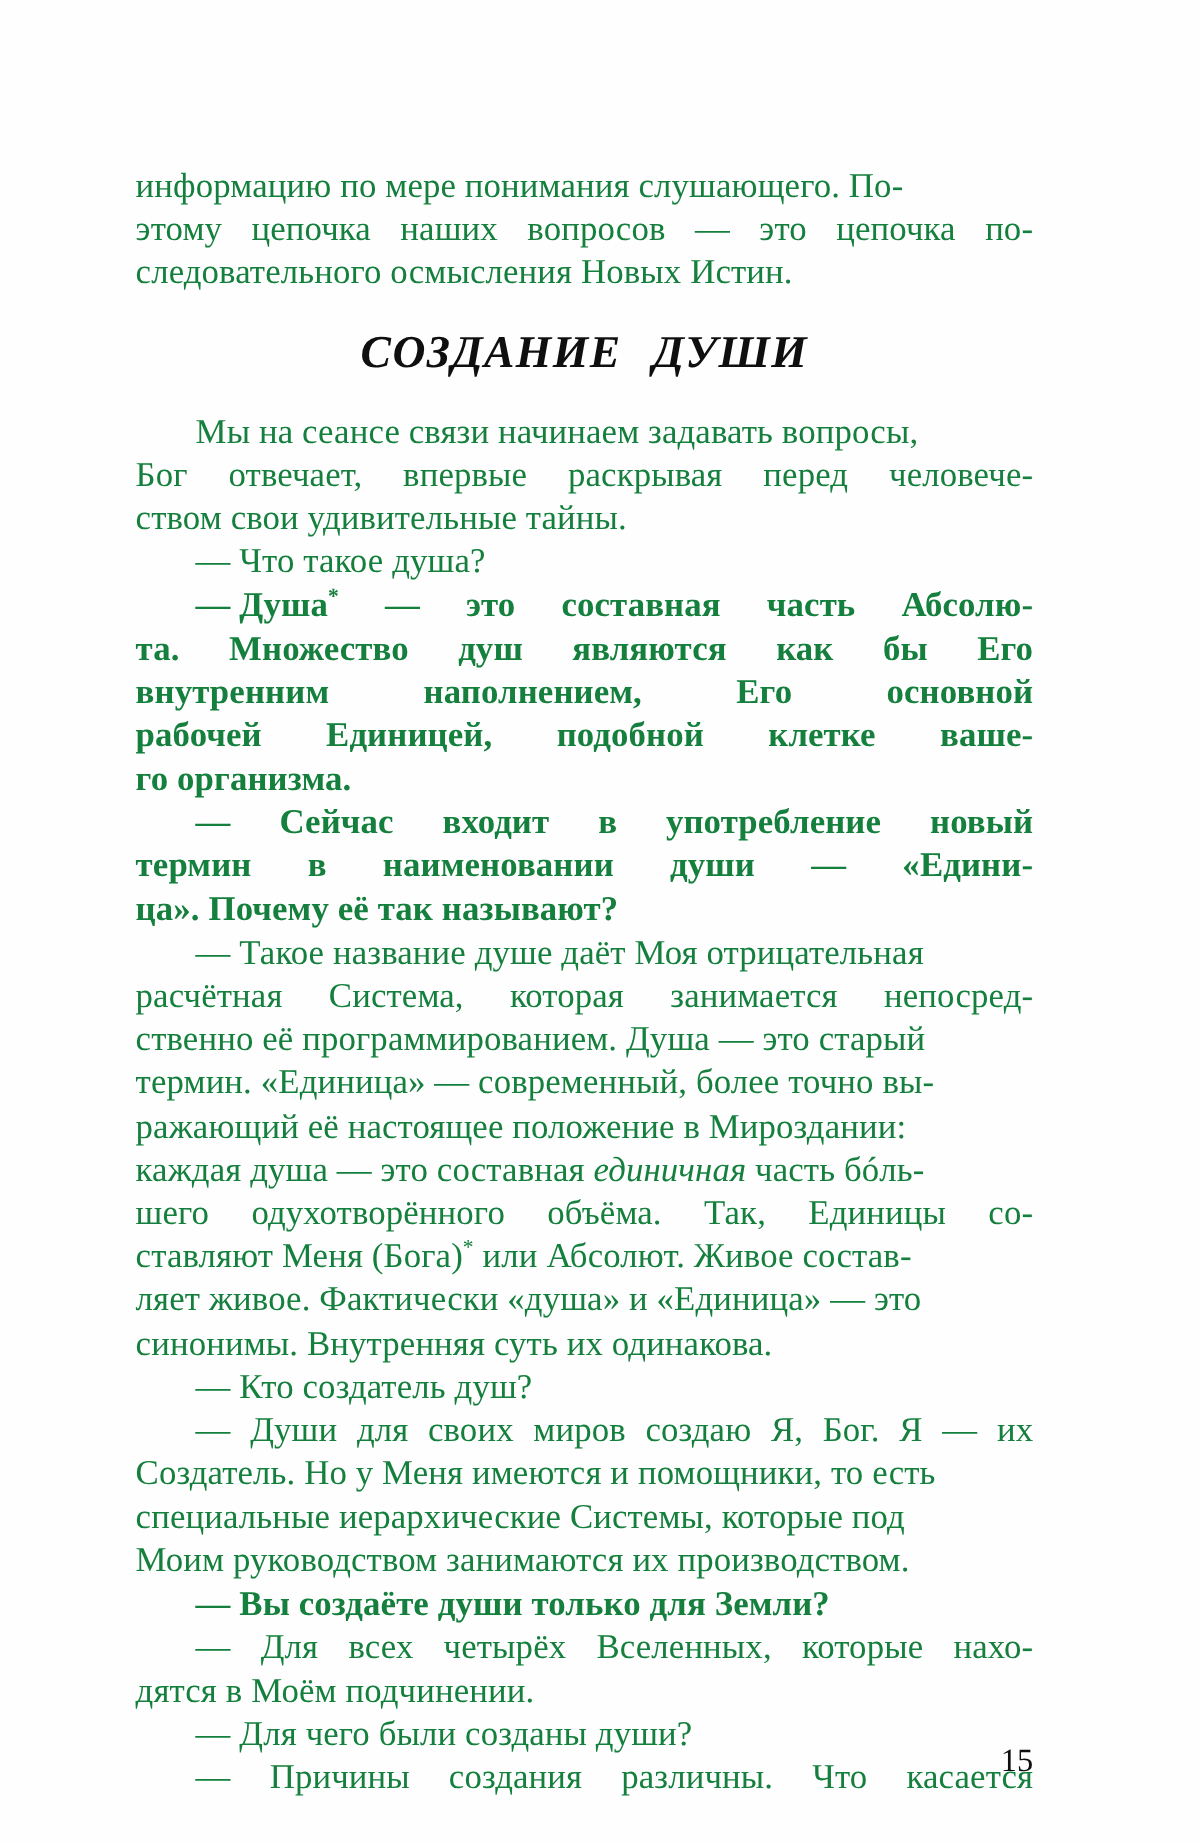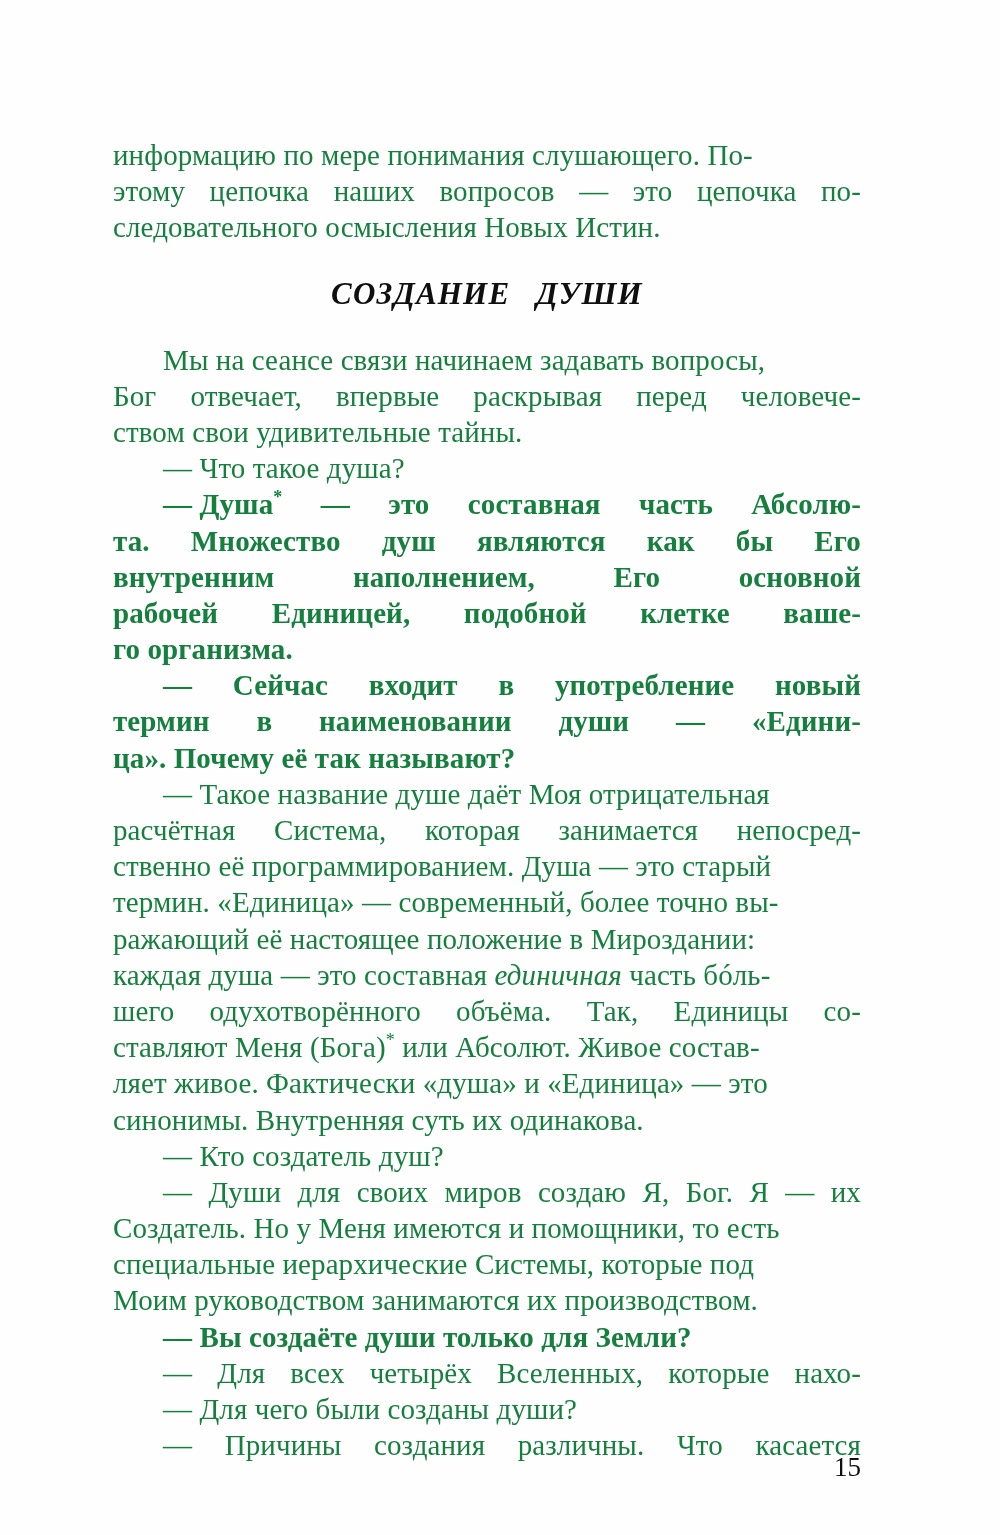--- a/index.html
+++ b/index.html
@@ -63,21 +63,21 @@
   }
   .line.just.indent {
     padding-left: 50px;
   }
 
   .heading {
     display: block;
     text-align: center;
     font-weight: bold;
     font-style: italic;
-    font-size: 31px;
+    font-size: 38px;
     letter-spacing: 1.2px;
     color: #100f0f;
     margin-top: 26px;
     margin-bottom: 26px;
     height: 44px;
     line-height: 44px;
   }
   .heading .gap {
     display: inline-block;
     width: 26px;
@@ -253,20 +253,21 @@
     <div>
       <span class="line just indent">
           <span class="w">—</span>
           <span class="w">Для</span>
           <span class="w">всех</span>
           <span class="w">четырёх</span>
           <span class="w">Вселенных,</span>
           <span class="w">которые</span>
           <span class="w">нахо-</span>
         </span>
+      <span class="line">дятся в Моём подчинении.</span>
     </div>
 
     <div>
       <span class="line indent">— Для чего были созданы души?</span>
     </div>
 
     <div>
       <span class="line just indent">
           <span class="w">—</span>
           <span class="w">Причины</span>

